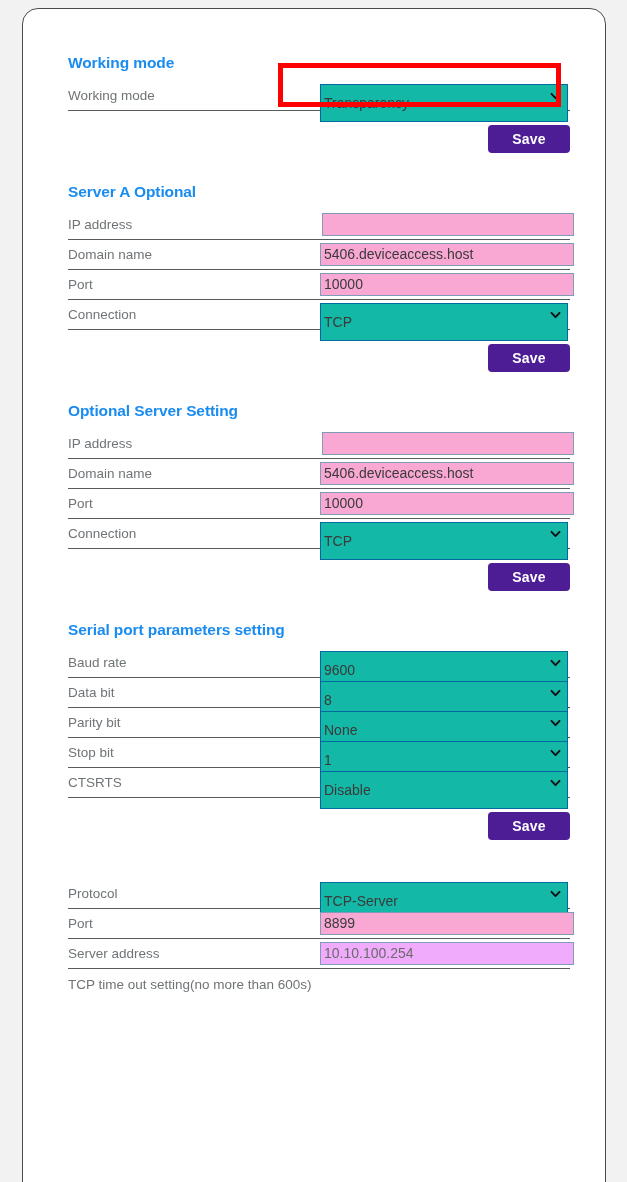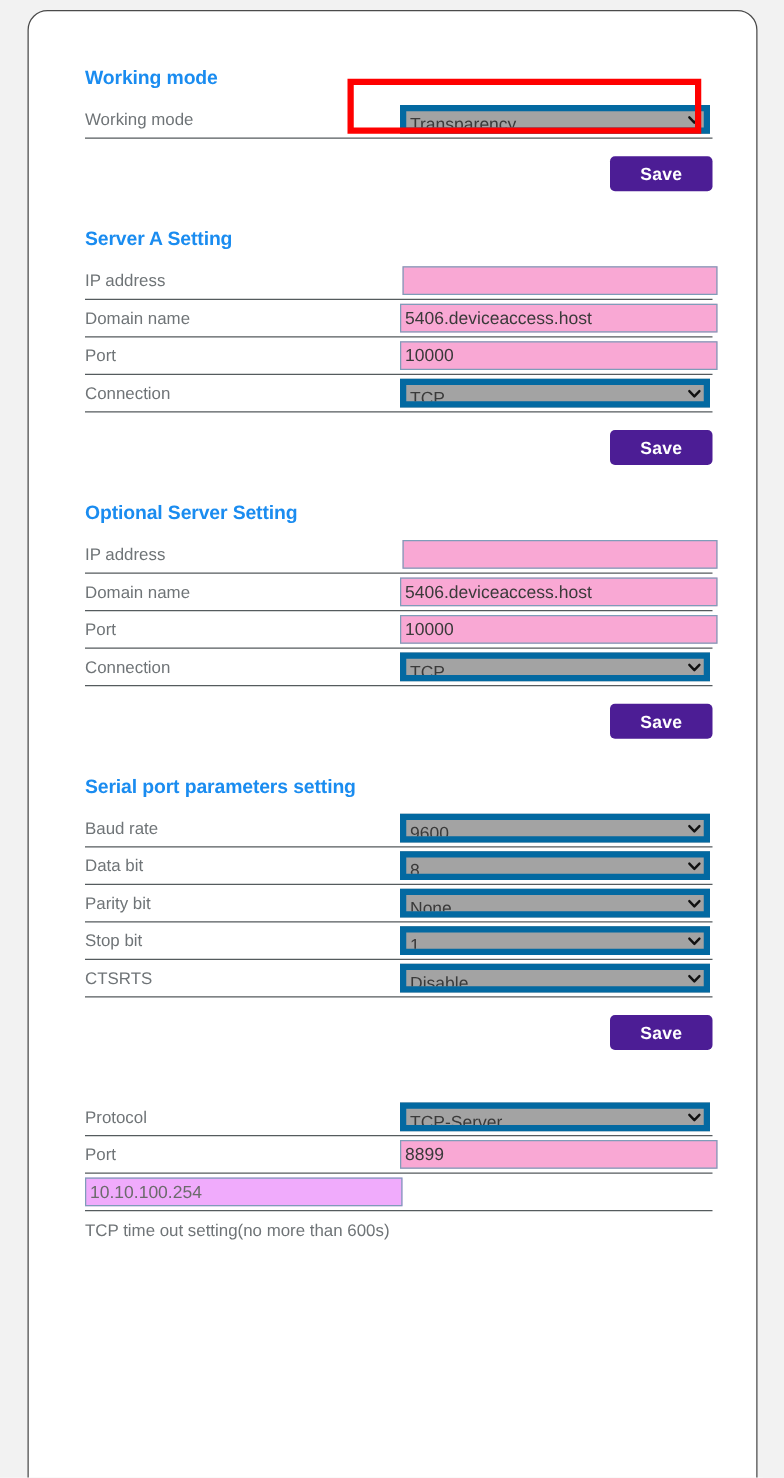--- a/index.html
+++ b/index.html
@@ -104,25 +104,25 @@
     height: 23px;
   }
   select.sel {
     -webkit-appearance: none;
     -moz-appearance: none;
     appearance: none;
     font-family: "Liberation Sans", sans-serif;
     font-size: 14px;
     color: #3a3a3a;
     width: 100%;
-    height: 23px;
+    height: 38px;
     line-height: 21px;
     padding: 0 22px 0 3px;
-    border: 5px solid #0369a1;
-    background: #a3a3a3;
+    border: 1px solid #0369a1;
+    background: #14b8a6;
     outline: none;
   }
   .sel-arrow {
     position: absolute;
     right: 7px;
     top: 50%;
     transform: translateY(-50%);
     pointer-events: none;
     width: 11px; height: 11px;
     display: block;
@@ -186,21 +186,21 @@
               </div>
             </div>
           </div>
           <div class="sp-after-rows"></div>
           <div class="save-bar">
             <button class="save-btn">Save</button>
           </div>
         </div>
         <div class="section">
           <div class="sp-after-save"></div>
-          <h2 class="section-title">Server A Setting</h2>
+          <h2 class="section-title">Server A Optional</h2>
           <div class="rows">
             <div class="row">
               <div class="row-label">IP address</div>
               <div class="row-field">
                 <input class="txt narrow" type="text" value="" style="">
               </div>
             </div>
             <div class="row">
               <div class="row-label">Domain name</div>
               <div class="row-field">
@@ -324,20 +324,21 @@
                   </svg></div>
               </div>
             </div>
             <div class="row">
               <div class="row-label">Port</div>
               <div class="row-field">
                 <input class="txt" type="text" value="8899" style="">
               </div>
             </div>
             <div class="row">
+              <div class="row-label">Server address</div>
               <div class="row-field">
                 <input class="txt" type="text" readonly="" value="10.10.100.254" style="">
               </div>
             </div>
             <div class="row tall">
               <div class="row-label">TCP time out setting(no more than 600s)</div>
               <div class="row-field">
                 <input class="txt" type="text" value="300" style="">
               </div>
             </div>

